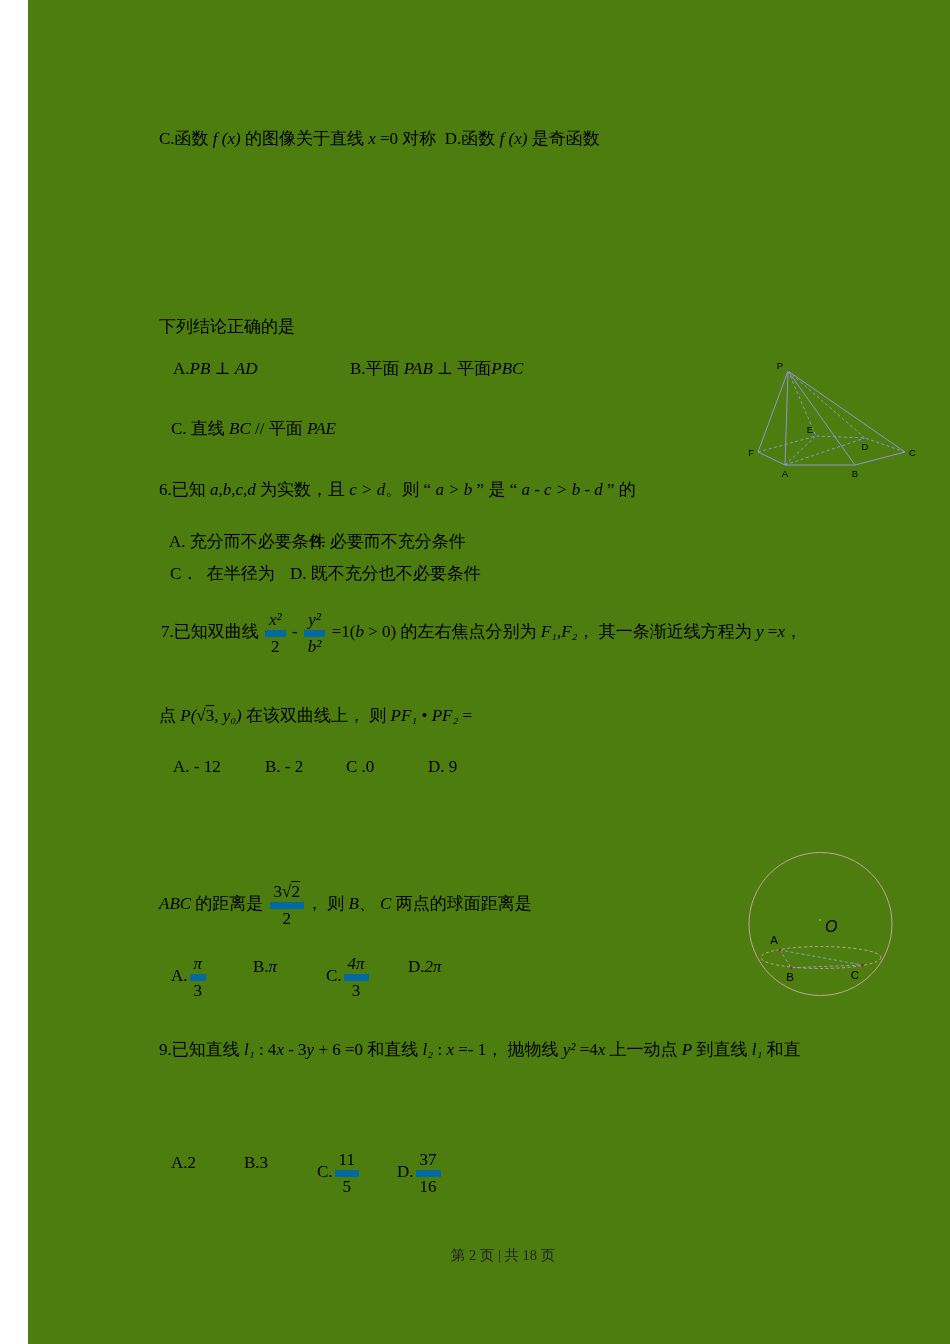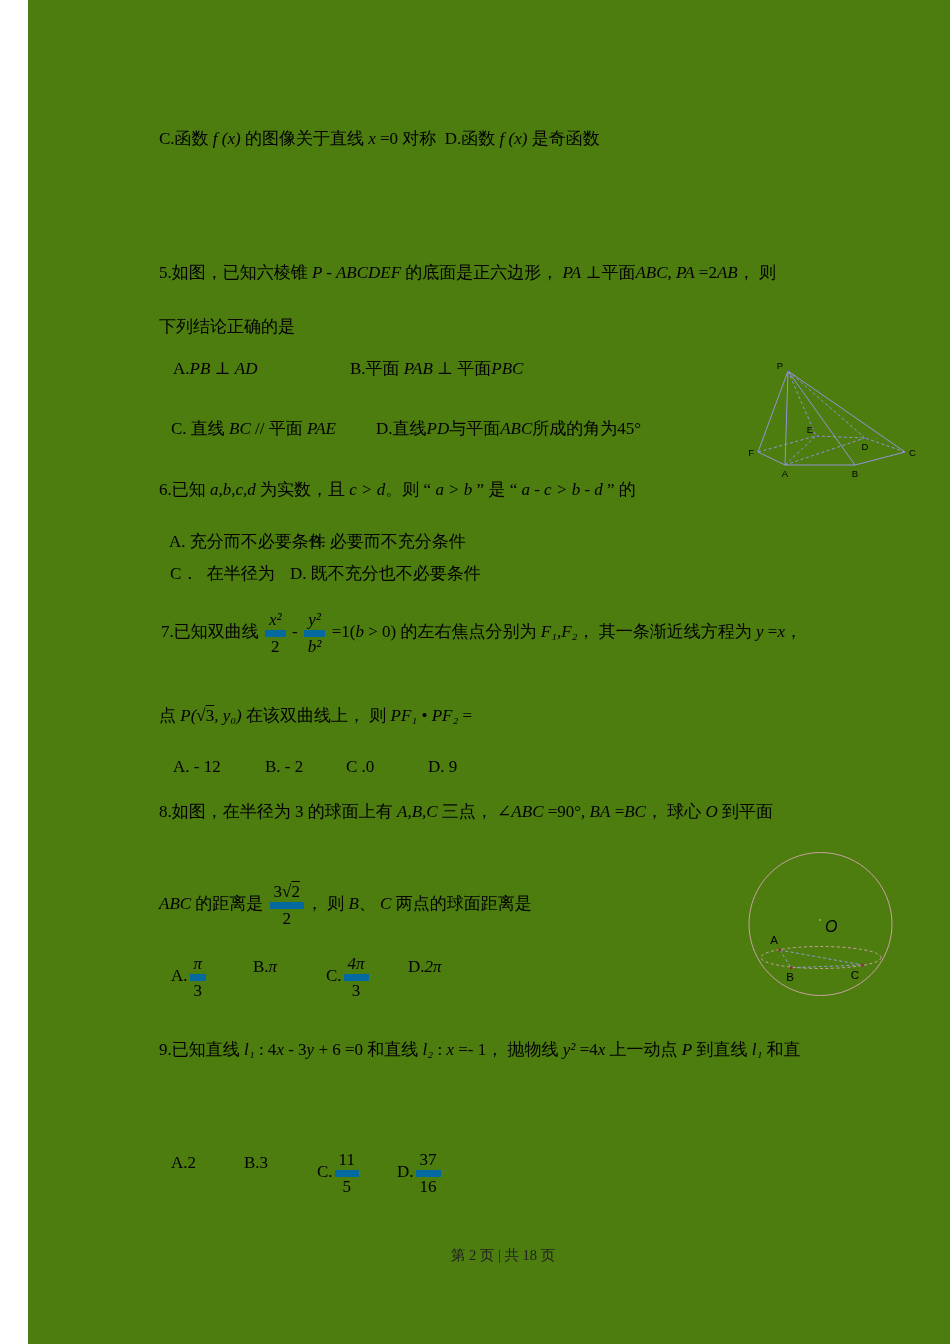--- a/index.html
+++ b/index.html
@@ -17,26 +17,24 @@
   .footer{left:0;width:100%;text-align:center;font-size:14.5px;color:#222;}
   svg text{font-family:"Liberation Sans","DejaVu Sans",sans-serif;}
 </style>
 </head>
 <body>
 
 <div class="page">
 
   <div class="ln" style="top:126px;left:131px"><span>C.函数 </span><span class="mi">f (x)</span><span> 的图像关于直线 </span><span class="mi">x</span><span> =0 对称  D.函数 </span><span class="mi">f (x)</span><span> 是奇函数</span></div>
 
-  <div class="ln" style="top:260px;left:131px"><span>5.如图，已知六棱锥 </span><span class="mi">P - ABCDEF</span><span> 的底面是正六边形， </span><span class="mi">PA</span><span> ⊥平面</span><span class="mi">ABC</span><span>, </span><span class="mi">PA</span><span> =2</span><span class="mi">AB</span><span>， 则</span></div>
   <div class="ln" style="top:314px;left:131px"><span>下列结论正确的是</span></div>
   <div class="ln" style="top:356px;left:145px"><span>A.</span><span class="mi">PB</span><span> ⊥ </span><span class="mi">AD</span></div>
   <div class="ln" style="top:356px;left:322px"><span>B.平面 </span><span class="mi">PAB</span><span> ⊥ 平面</span><span class="mi">PBC</span></div>
   <div class="ln" style="top:416px;left:143px"><span>C. 直线 </span><span class="mi">BC</span><span> // 平面 </span><span class="mi">PAE</span></div>
-  <div class="ln" style="top:416px;left:348px"><span>D.直线</span><span class="mi">PD</span><span>与平面</span><span class="mi">ABC</span><span>所成的角为45°</span></div>
 
   <svg style="position:absolute;left:700px;top:355px" width="210" height="125" viewBox="0 0 210 125">
     <g stroke="#9494d6" fill="none" stroke-width="1">
       <path d="M60,16 L30,97 M60,16 L57,110 M60,16 L127,110 M60,16 L177,97 M30,97 L57,110 L127,110 L177,97"></path>
       <g stroke-dasharray="3,2.5">
         <path d="M177,97 L137,83 L88,81 L30,97"></path>
         <path d="M60,16 L137,83 M60,16 L88,81 M57,110 L137,83 M57,110 L88,81"></path>
       </g>
     </g>
     <g fill="#5c5cae">
@@ -61,21 +59,20 @@
   <div class="ln" style="top:561px;left:142px"><span>C．  在半径为</span></div>
   <div class="ln" style="top:561px;left:262px"><span>D. 既不充分也不必要条件</span></div>
 
   <div class="ln" style="top:610px;left:133px"><span>7.已知双曲线 </span><span class="frac"><span class="num mi">x²</span><span class="den">2</span></span><span> - </span><span class="frac"><span class="num mi">y²</span><span class="den mi">b²</span></span><span> =1(</span><span class="mi">b</span><span> &gt; 0) 的左右焦点分别为 </span><span class="mi">F₁,F₂</span><span>， 其一条渐近线方程为 </span><span class="mi">y</span><span> =</span><span class="mi">x</span><span>，</span></div>
   <div class="ln" style="top:703px;left:131px"><span>点 </span><span class="mi">P(</span><span>√</span><span class="ovl">3</span><span class="mi">, y₀)</span><span> 在该双曲线上， 则 </span><span class="mi">PF₁</span><span> • </span><span class="mi">PF₂</span><span> =</span></div>
   <div class="ln" style="top:754px;left:145px"><span>A. - 12</span></div>
   <div class="ln" style="top:754px;left:237px"><span>B. - 2</span></div>
   <div class="ln" style="top:754px;left:318px"><span>C .0</span></div>
   <div class="ln" style="top:754px;left:400px"><span>D. 9</span></div>
 
-  <div class="ln" style="top:799px;left:131px"><span>8.如图，在半径为 3 的球面上有 </span><span class="mi">A,B,C</span><span> 三点， ∠</span><span class="mi">ABC</span><span> =90°, </span><span class="mi">BA</span><span> =</span><span class="mi">BC</span><span>， 球心 </span><span class="mi">O</span><span> 到平面</span></div>
   <div class="ln" style="top:882px;left:131px"><span class="mi">ABC</span><span> 的距离是 </span><span class="frac"><span class="num"><span>3</span><span>√</span><span class="ovl">2</span></span><span class="den">2</span></span><span>， 则 </span><span class="mi">B</span><span>、 </span><span class="mi">C</span><span> 两点的球面距离是</span></div>
   <div class="ln" style="top:954px;left:143px"><span>A.</span><span class="frac"><span class="num mi">π</span><span class="den">3</span></span></div>
   <div class="ln" style="top:954px;left:225px"><span>B.</span><span class="mi">π</span></div>
   <div class="ln" style="top:954px;left:298px"><span>C.</span><span class="frac"><span class="num mi">4π</span><span class="den">3</span></span></div>
   <div class="ln" style="top:954px;left:380px"><span>D.</span><span class="mi">2π</span></div>
 
   <svg style="position:absolute;left:705px;top:840px" width="180" height="170" viewBox="0 0 180 170">
     <circle cx="87.5" cy="84" r="71.5" stroke="#c9a2a2" fill="none"></circle>
     <ellipse cx="88" cy="117.5" rx="60" ry="11" stroke="#c9a2a2" fill="none" stroke-dasharray="3,2.5"></ellipse>
     <g stroke="#8f9fd4" stroke-dasharray="3,2.5" fill="none">

